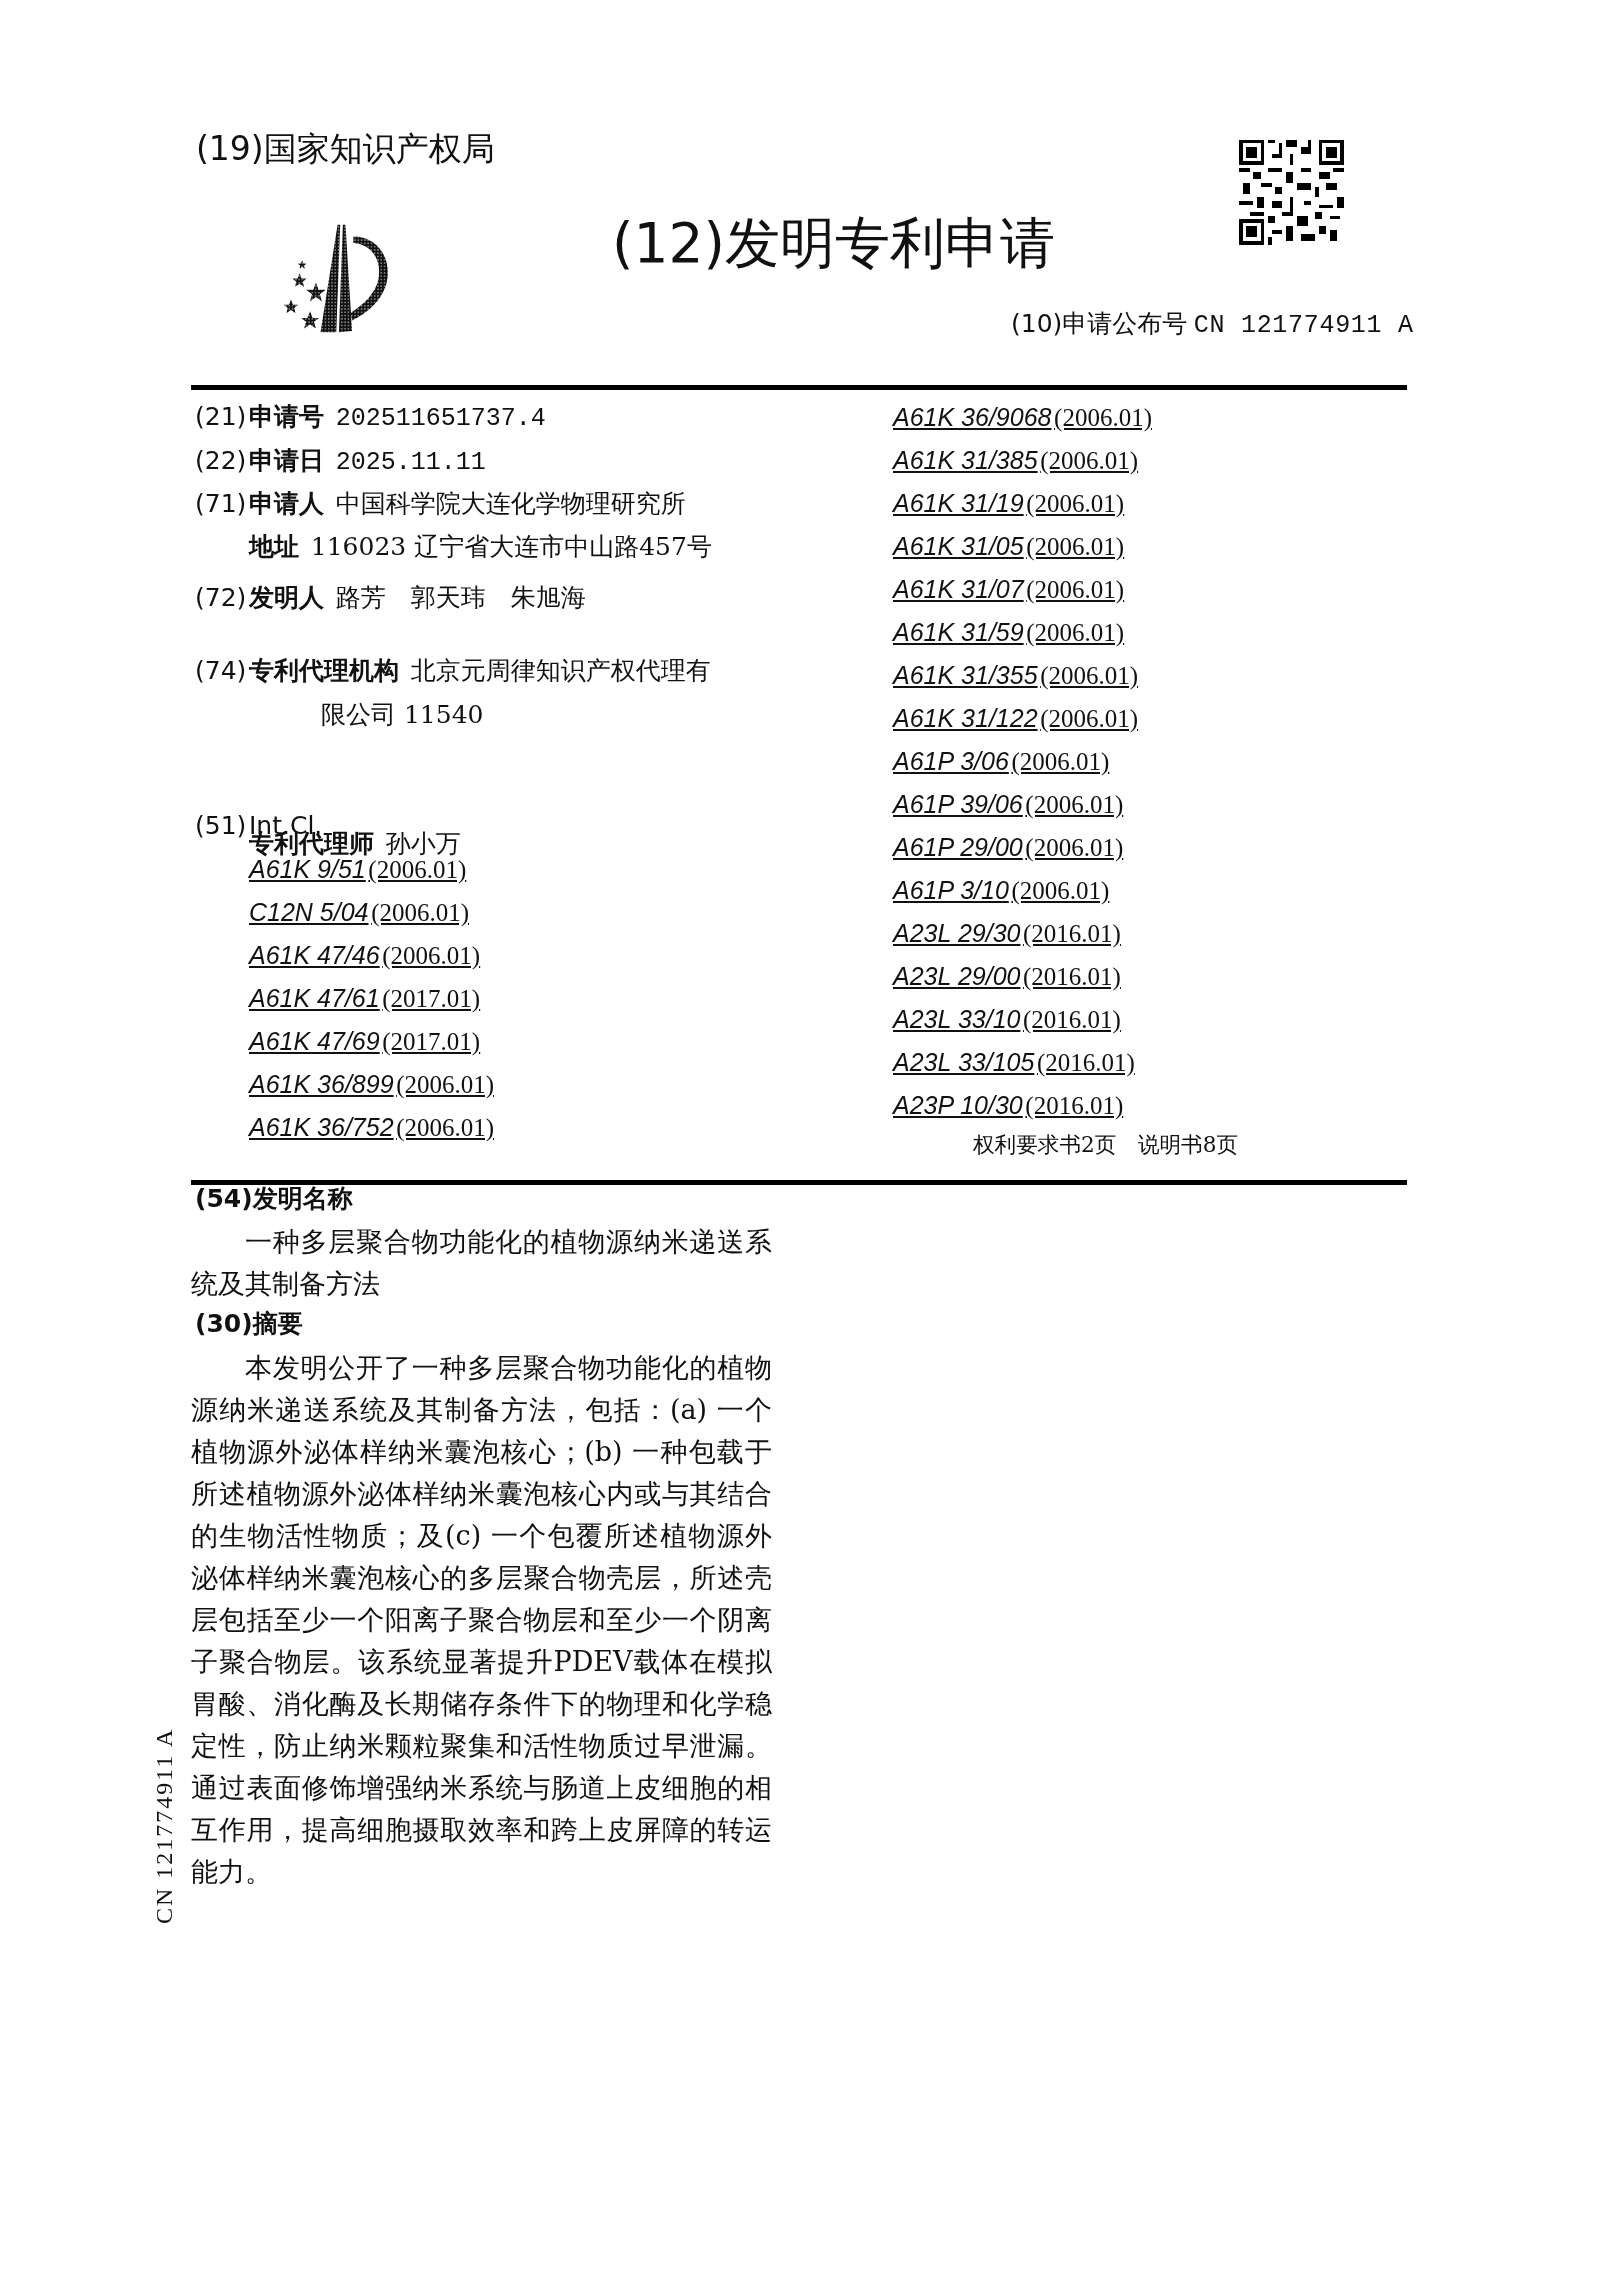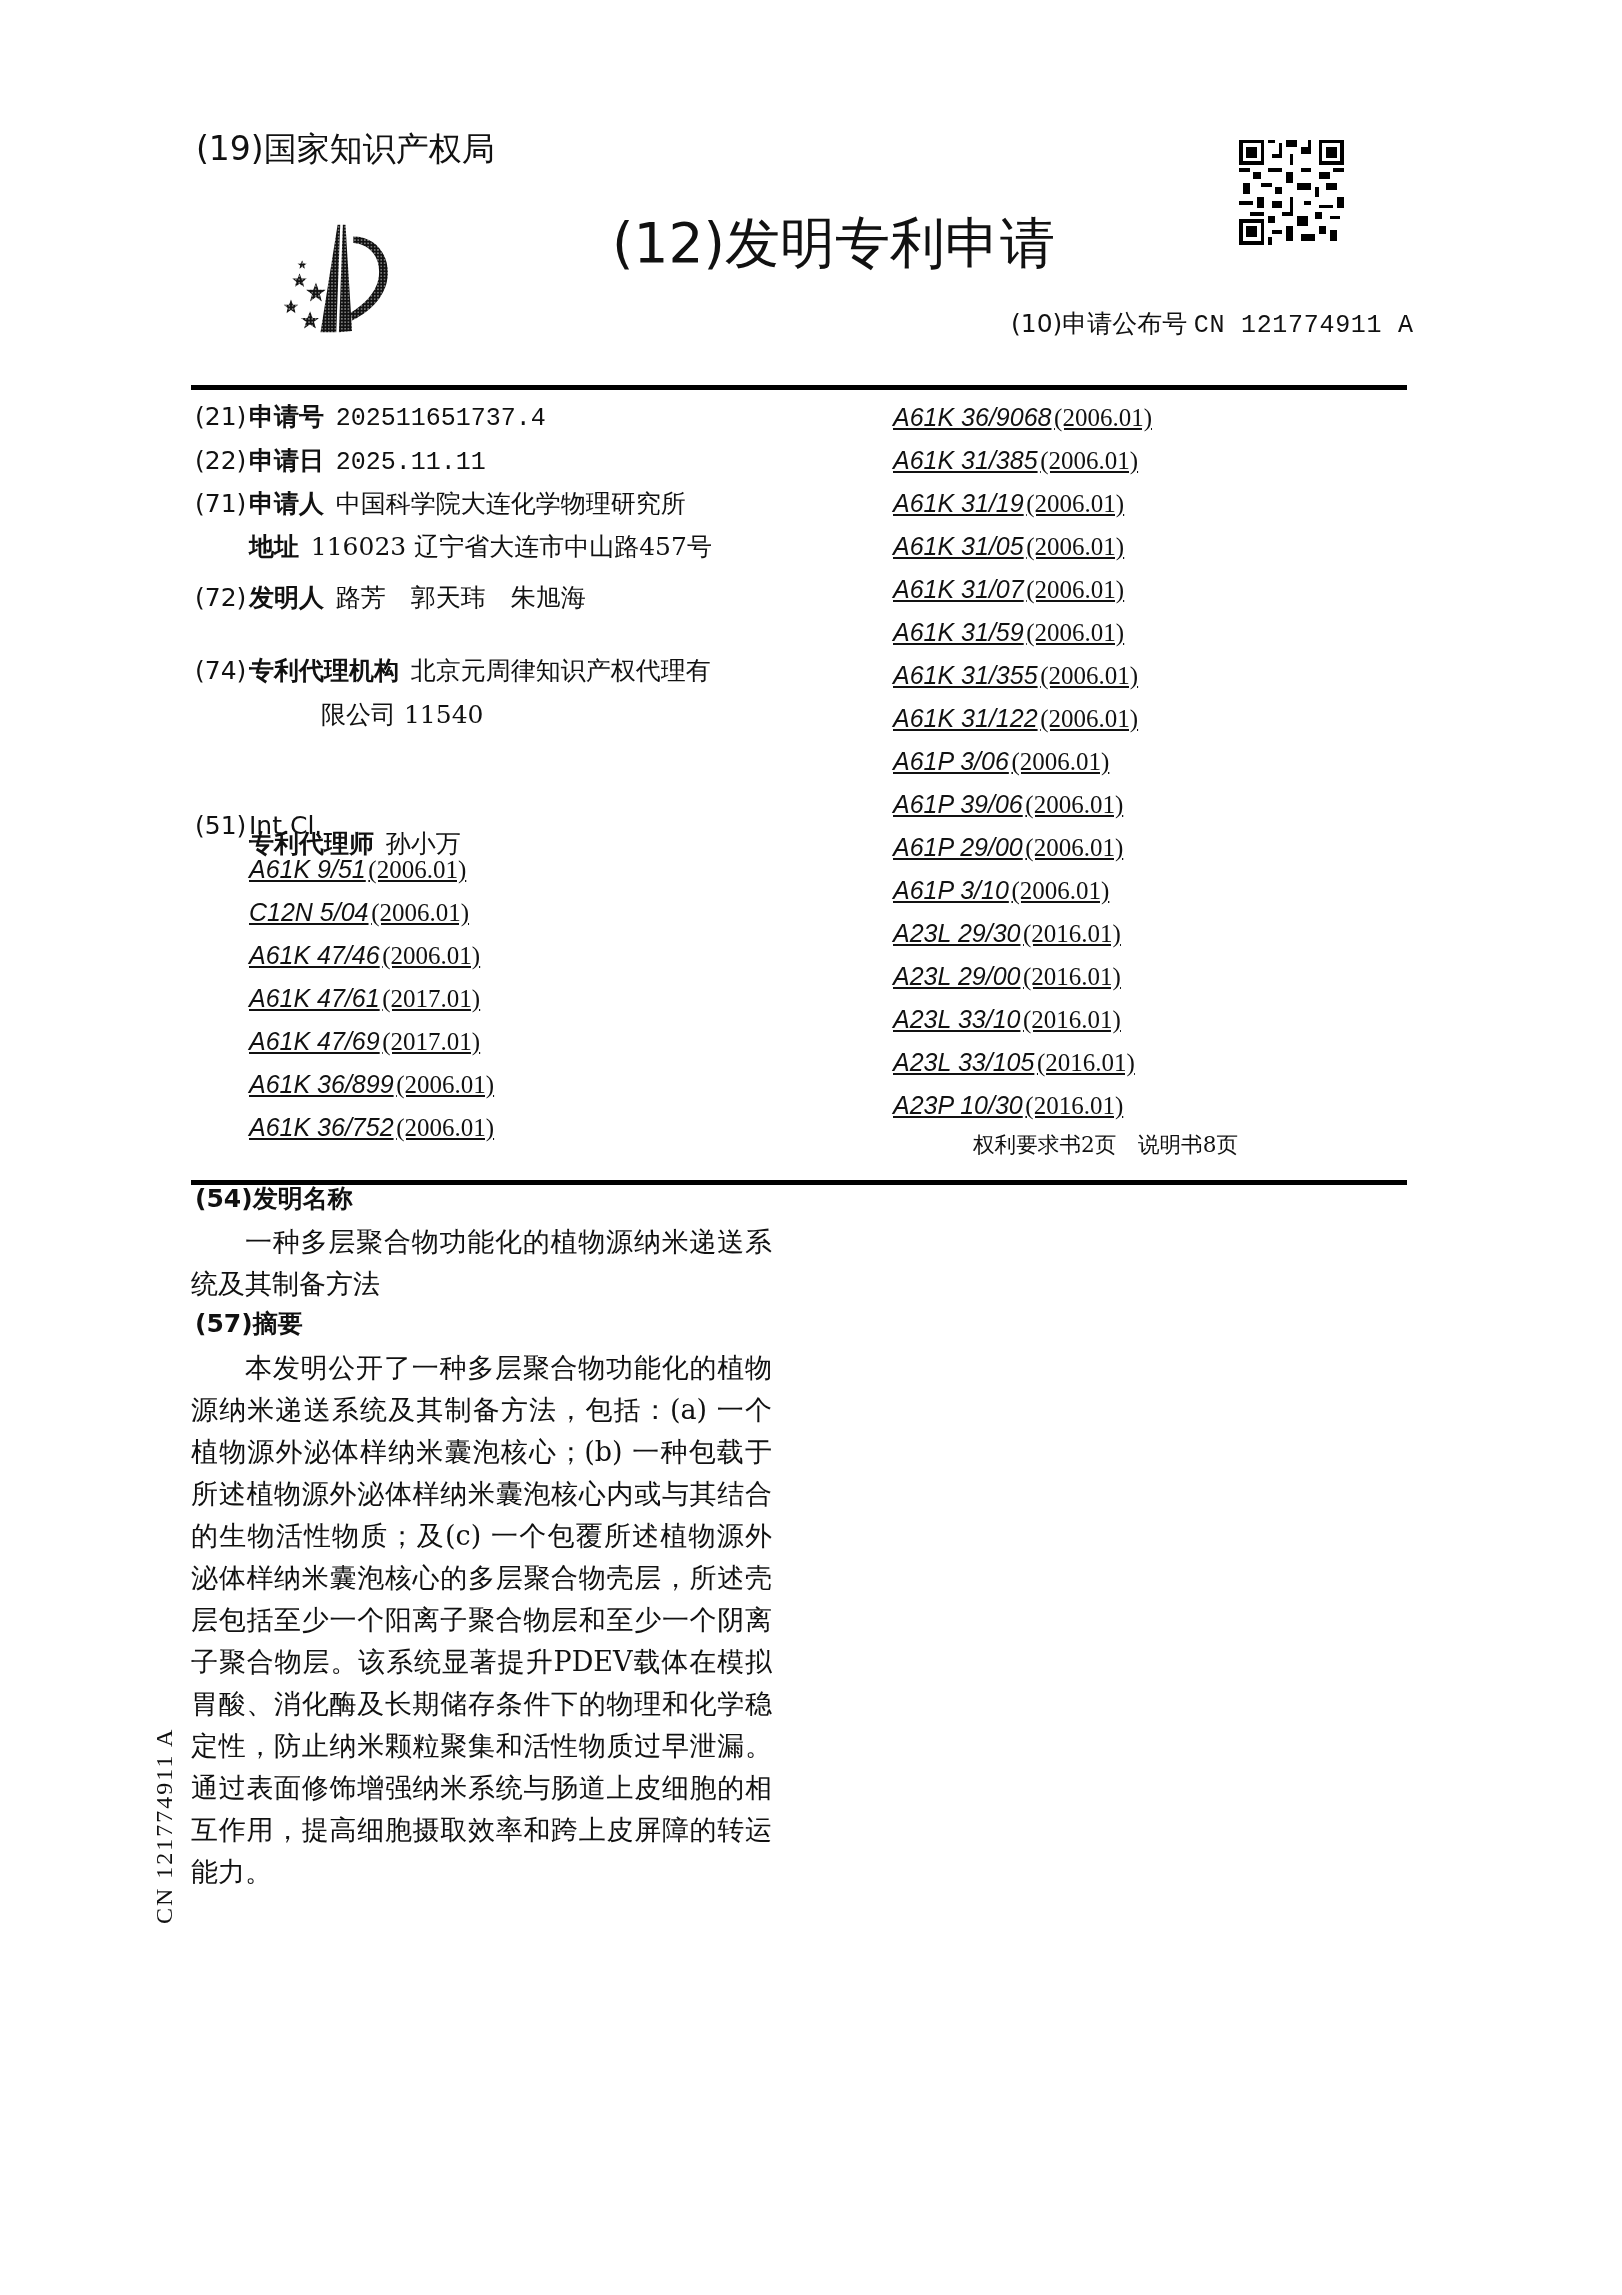--- a/index.html
+++ b/index.html
@@ -278,17 +278,17 @@
     </div>
 </div>
 
 <div id="pages-info" class="abs">权利要求书2页　说明书8页</div>
 
 <div id="rule-mid" class="abs rule"></div>
 
 <div class="abs sec-head" style="top:1182px;">(54)发明名称</div>
 <div id="title-para" class="abs para">一种多层聚合物功能化的植物源纳米递送系统及其制备方法</div>
 
-<div class="abs sec-head" style="top:1307px;">(57)摘要</div>
+<div class="abs sec-head" style="top:1307px;">(30)摘要</div>
 <div id="abstract-para" class="abs para">本发明公开了一种多层聚合物功能化的植物源纳米递送系统及其制备方法，包括：(a) 一个植物源外泌体样纳米囊泡核心；(b) 一种包载于所述植物源外泌体样纳米囊泡核心内或与其结合的生物活性物质；及(c) 一个包覆所述植物源外泌体样纳米囊泡核心的多层聚合物壳层，所述壳层包括至少一个阳离子聚合物层和至少一个阴离子聚合物层。该系统显著提升PDEV载体在模拟胃酸、消化酶及长期储存条件下的物理和化学稳定性，防止纳米颗粒聚集和活性物质过早泄漏。通过表面修饰增强纳米系统与肠道上皮细胞的相互作用，提高细胞摄取效率和跨上皮屏障的转运能力。</div>
 
 <div id="side-id" class="abs">CN 121774911 A</div>
 
 
 </body></html>

